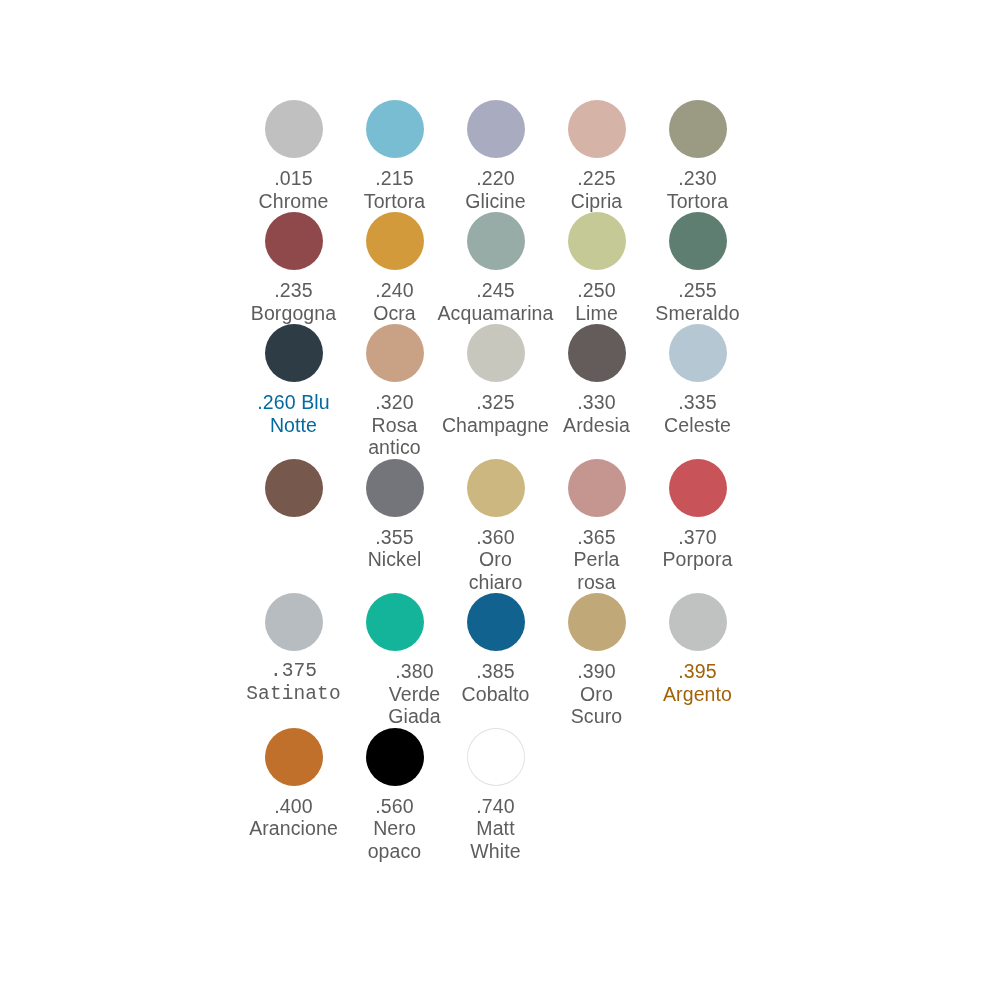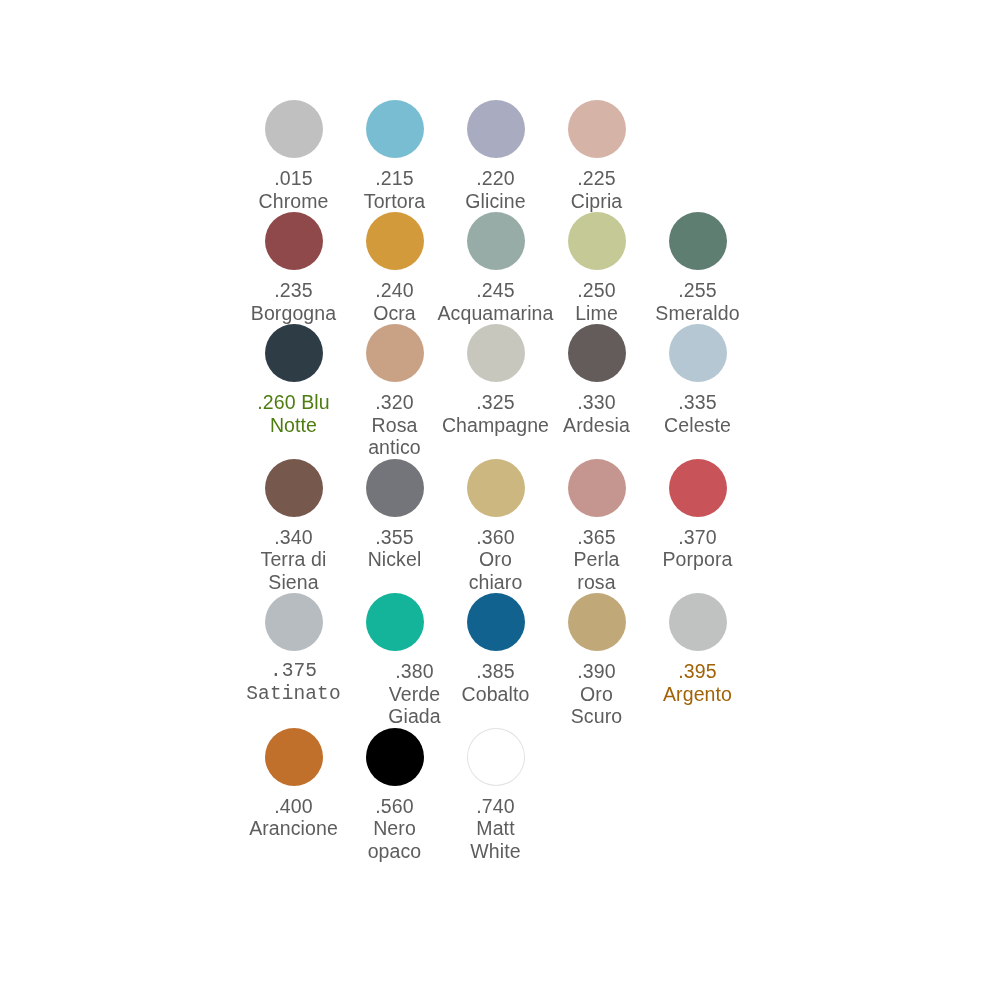--- a/index.html
+++ b/index.html
@@ -97,20 +97,27 @@
             <span class="label-line">Glicine</span>
           </span>
         </div>
         <div class="swatch-cell">
           <span class="swatch-dot" style="background-color: rgb(213, 179, 166);"></span>
           <span class="swatch-label" style="color: rgb(93, 93, 93);">
             <span class="label-line">.225</span>
             <span class="label-line">Cipria</span>
           </span>
         </div>
+        <div class="swatch-cell">
+          <span class="swatch-dot" style="background-color: rgb(155, 155, 132);"></span>
+          <span class="swatch-label" style="color: rgb(93, 93, 93);">
+            <span class="label-line">.230</span>
+            <span class="label-line">Tortora</span>
+          </span>
+        </div>
       </div>
       <div class="swatch-row">
         <div class="swatch-cell">
           <span class="swatch-dot" style="background-color: rgb(144, 73, 74);"></span>
           <span class="swatch-label" style="color: rgb(93, 93, 93);">
             <span class="label-line">.235</span>
             <span class="label-line">Borgogna</span>
           </span>
         </div>
         <div class="swatch-cell">
@@ -138,21 +145,21 @@
           <span class="swatch-dot" style="background-color: rgb(95, 126, 114);"></span>
           <span class="swatch-label" style="color: rgb(93, 93, 93);">
             <span class="label-line">.255</span>
             <span class="label-line">Smeraldo</span>
           </span>
         </div>
       </div>
       <div class="swatch-row">
         <div class="swatch-cell">
           <span class="swatch-dot" style="background-color: rgb(46, 60, 70);"></span>
-          <span class="swatch-label" style="color: #4d7c0f; text-align: center;">
+          <span class="swatch-label" style="color: #0369a1; text-align: center;">
             <span class="label-line">.260 Blu</span>
             <span class="label-line">Notte</span>
           </span>
         </div>
         <div class="swatch-cell">
           <span class="swatch-dot" style="background-color: rgb(201, 162, 134);"></span>
           <span class="swatch-label" style="color: rgb(93, 93, 93);">
             <span class="label-line">.320</span>
             <span class="label-line">Rosa</span>
             <span class="label-line">antico</span>
@@ -176,25 +183,20 @@
           <span class="swatch-dot" style="background-color: rgb(180, 199, 210);"></span>
           <span class="swatch-label" style="color: rgb(93, 93, 93);">
             <span class="label-line">.335</span>
             <span class="label-line">Celeste</span>
           </span>
         </div>
       </div>
       <div class="swatch-row">
         <div class="swatch-cell">
           <span class="swatch-dot" style="background-color: rgb(118, 88, 76);"></span>
-          <span class="swatch-label" style="color: rgb(93, 93, 93);">
-            <span class="label-line">.340</span>
-            <span class="label-line">Terra di</span>
-            <span class="label-line">Siena</span>
-          </span>
         </div>
         <div class="swatch-cell">
           <span class="swatch-dot" style="background-color: rgb(116, 117, 122);"></span>
           <span class="swatch-label" style="color: rgb(93, 93, 93);">
             <span class="label-line">.355</span>
             <span class="label-line">Nickel</span>
           </span>
         </div>
         <div class="swatch-cell">
           <span class="swatch-dot" style="background-color: rgb(203, 183, 127);"></span>

